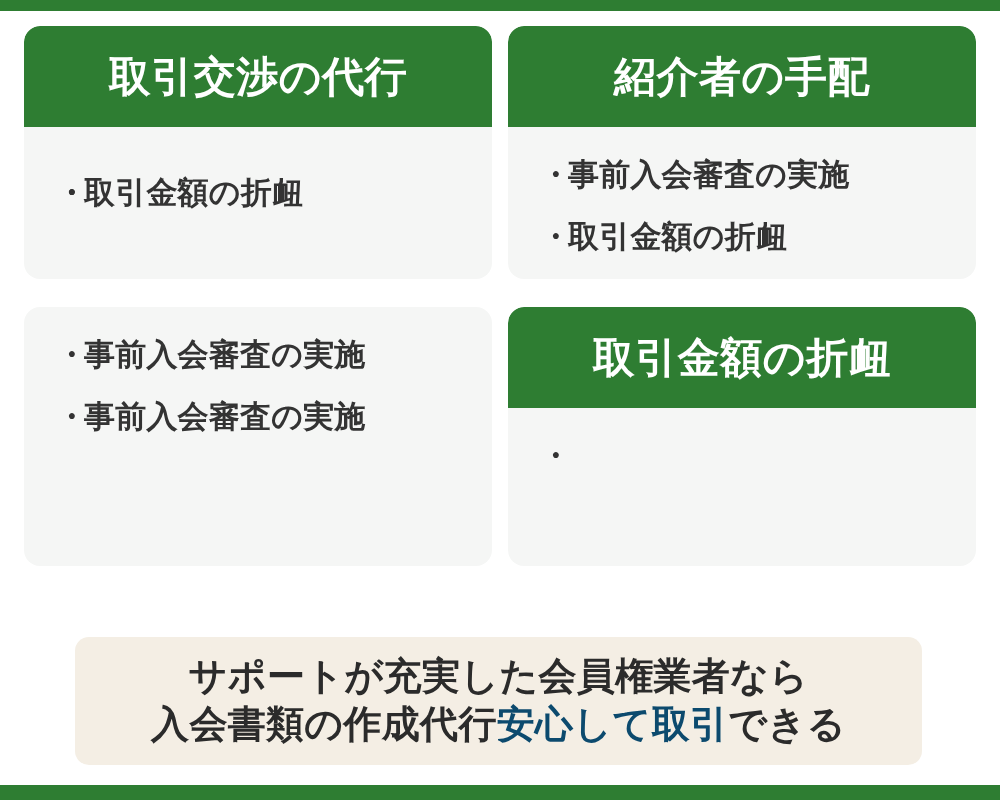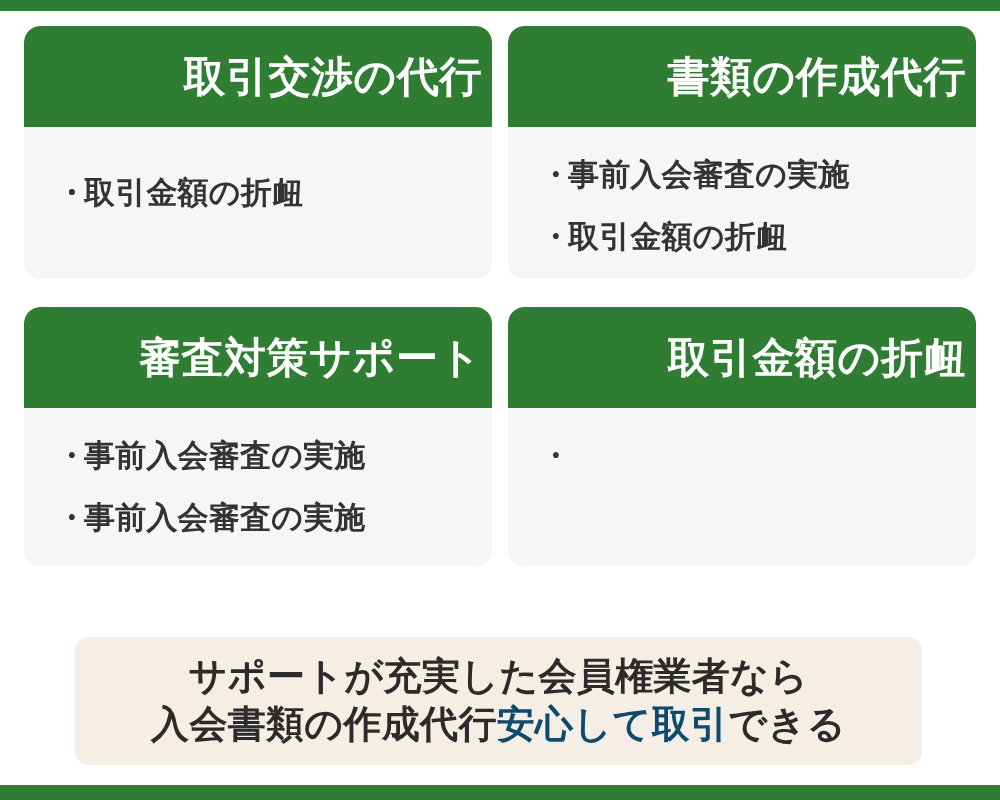--- a/index.html
+++ b/index.html
@@ -52,21 +52,21 @@
     display: flex;
     flex-direction: column;
   }
 
   .card-head {
     background: #2e7d32;
     color: #ffffff;
     font-size: 42px;
     font-weight: bold;
     line-height: 1;
-    text-align: right;
+    text-align: center;
     padding: 30px 10px 29px 10px;
     letter-spacing: 0.5px;
     border-radius: 16px 16px 0 0;
   }
 
   .card-body {
     flex: 1 1 auto;
     padding: 26px 26px 20px 30px;
     box-sizing: border-box;
   }
@@ -149,37 +149,36 @@
           </li>
           <li>
             <span class="bullet-dot">・</span>
             <span>取引金額の折衄</span>
           </li>
         </ul>
       </div>
     </div>
 
     <div class="card row1">
-      <div class="card-head">書類の作成代行</div>
+      <div class="card-head">紹介者の手配</div>
       <div class="card-body">
         <ul class="bullets">
           <li>
             <span class="bullet-dot">・</span>
             <span>事前入会審査の実施</span>
           </li>
           <li>
             <span class="bullet-dot">・</span>
             <span>取引金額の折衄</span>
           </li>
         </ul>
       </div>
     </div>
 
     <div class="card row2">
-      <div class="card-head">審査対策サポート</div>
       <div class="card-body">
         <ul class="bullets">
           <li>
             <span class="bullet-dot">・</span>
             <span>事前入会審査の実施</span>
           </li>
           <li>
             <span class="bullet-dot">・</span>
             <span>事前入会審査の実施</span>
           </li>

